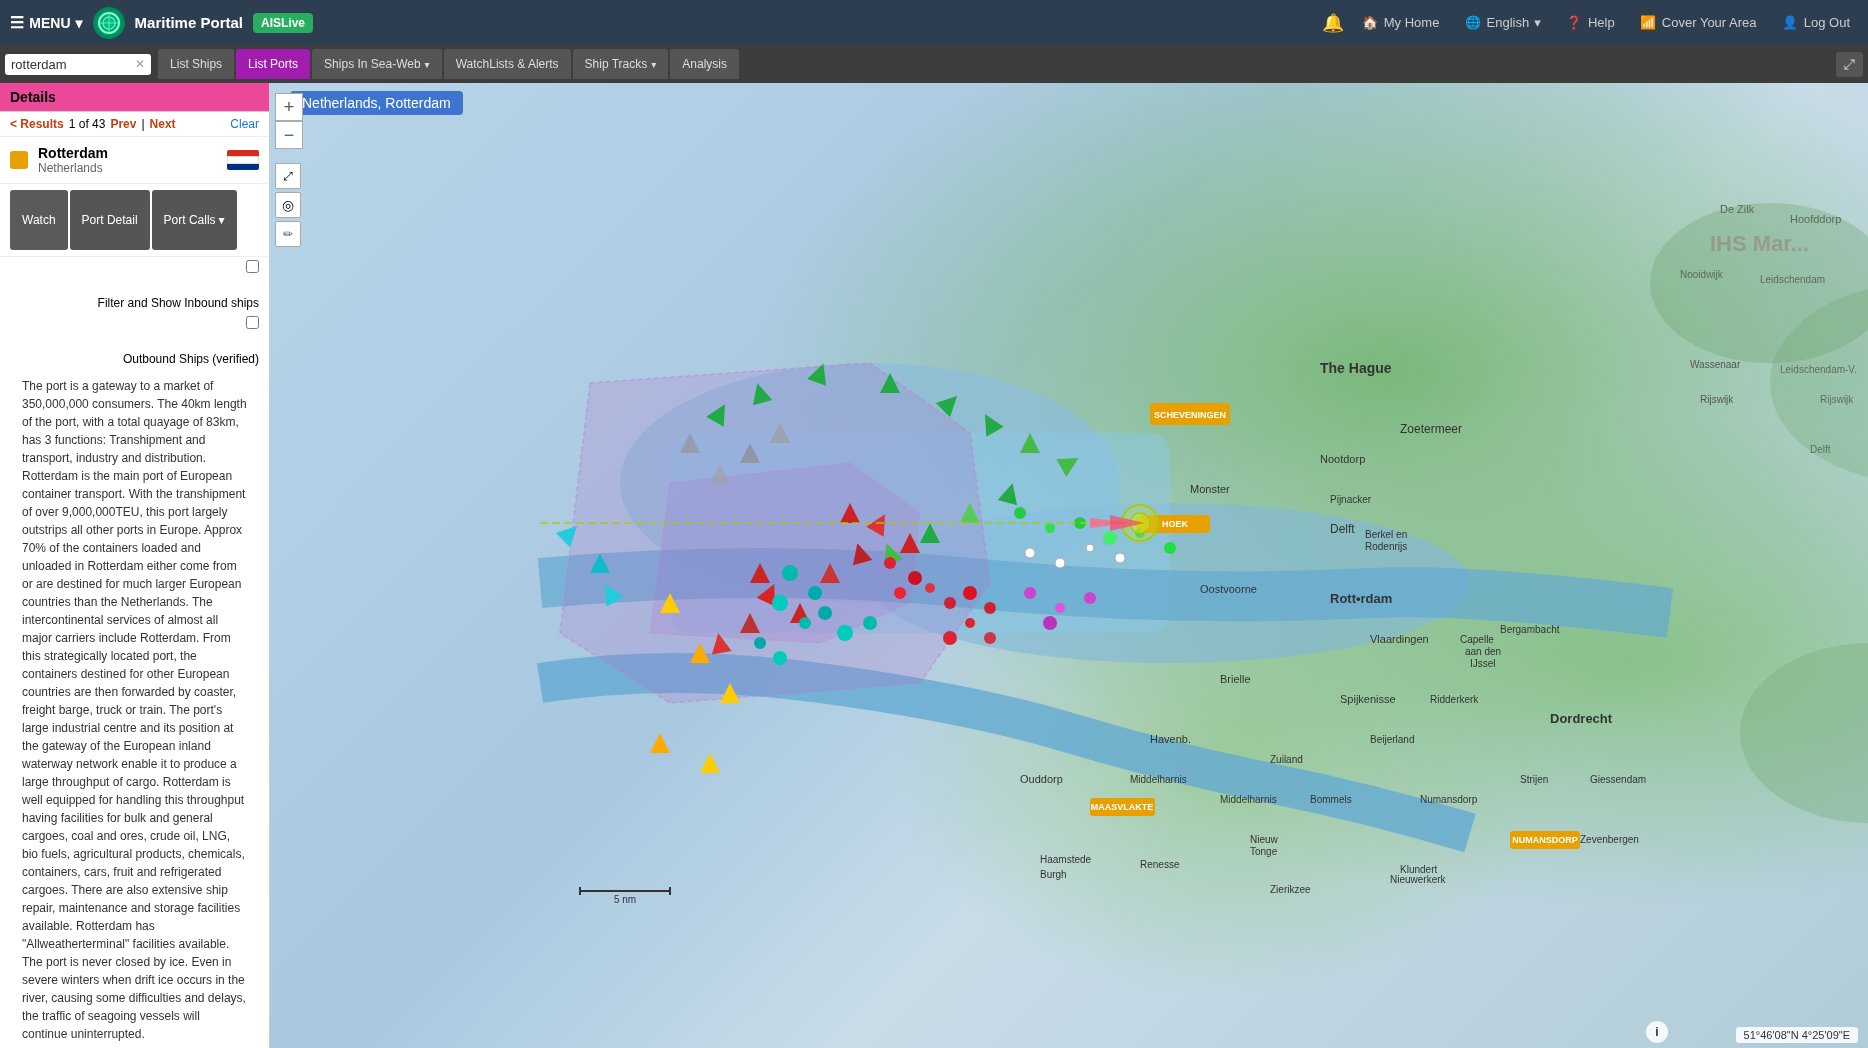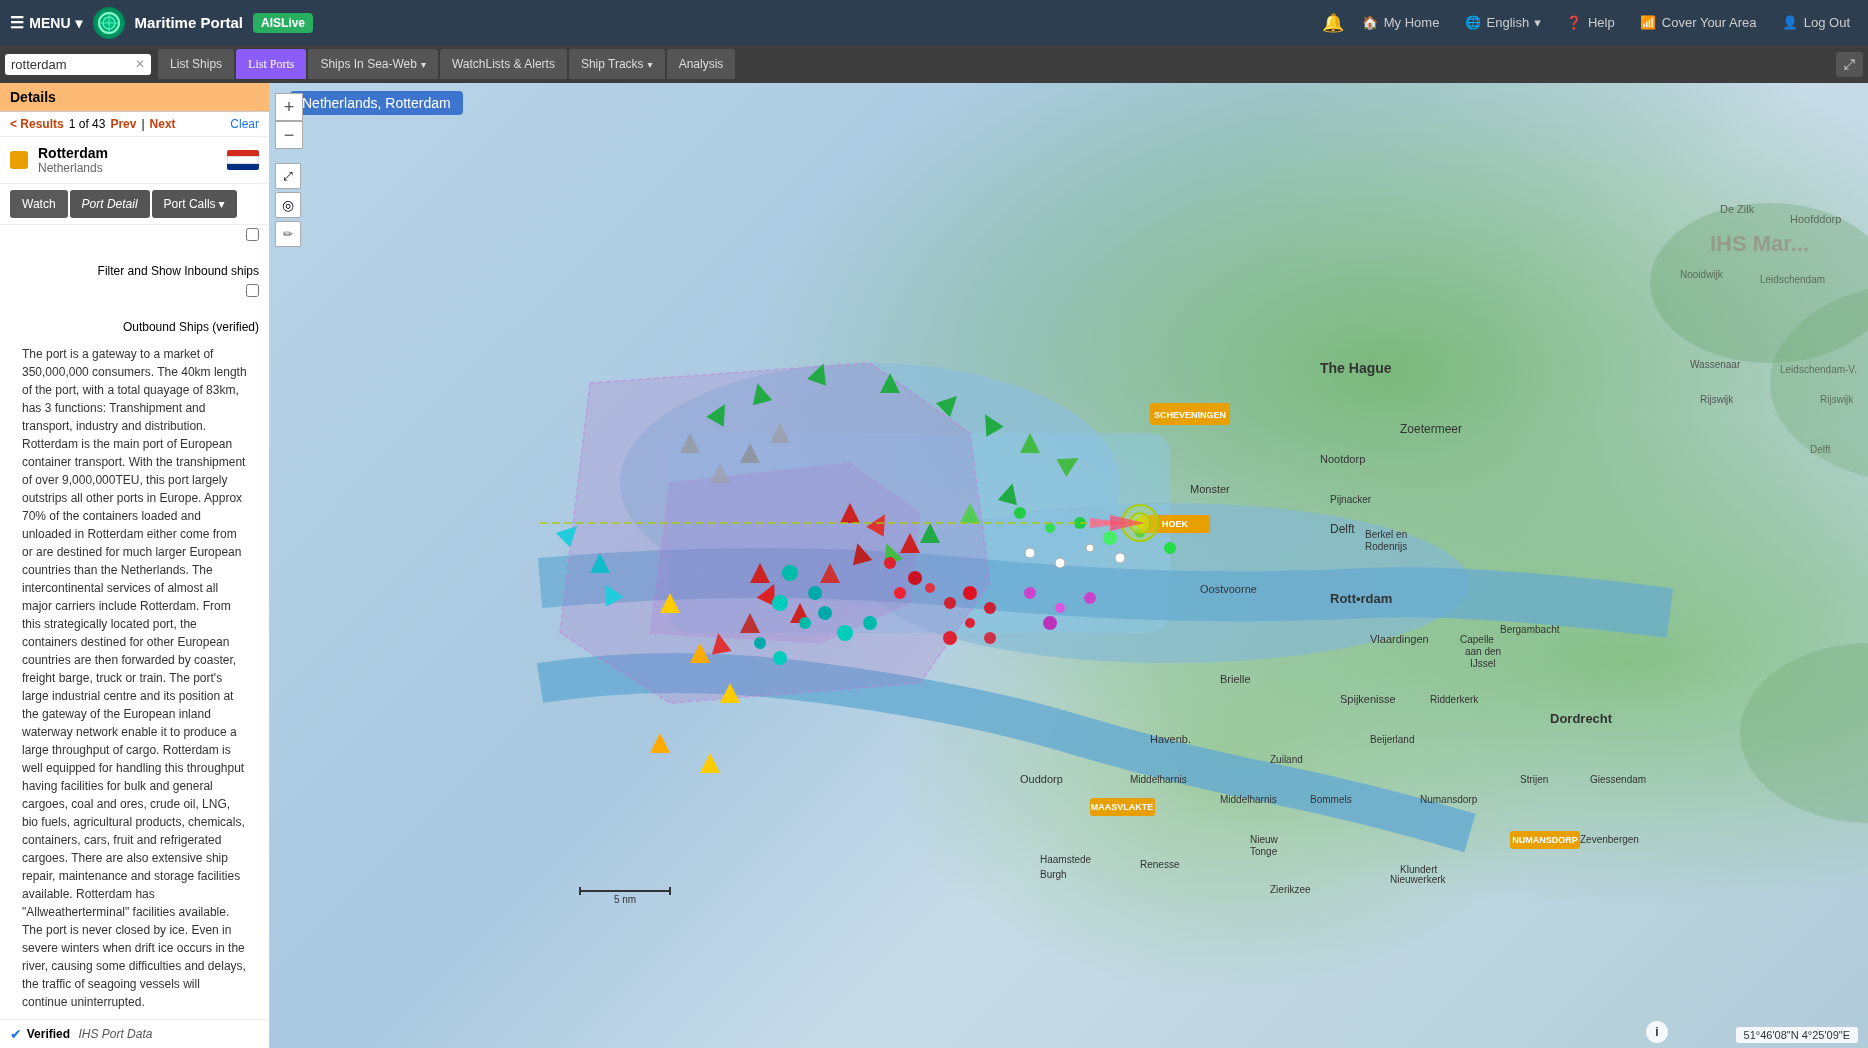--- a/index.html
+++ b/index.html
@@ -72,21 +72,21 @@
     .search-box .x-btn {
       cursor: pointer; color: #999; margin-left: 4px; font-size: 12px;
     }
     .tab-btn {
       background: #555; color: #ddd;
       border: none; padding: 5px 12px;
       border-radius: 3px 3px 0 0;
       cursor: pointer; font-size: 12px;
       height: 30px; display: flex; align-items: center; gap: 4px;
     }
-    .tab-btn.active { background: #8b5cf6; color: #fff; font-family: Liberation Serif, serif; }
+    .tab-btn.active { background: #a21caf; color: #fff; }
     .tab-btn .caret { font-size: 10px; }
     .fullscreen-btn {
       margin-left: auto;
       background: #555; color: #ddd;
       border: none; padding: 4px 8px;
       border-radius: 3px; cursor: pointer;
       font-size: 14px;
     }
 
     
@@ -99,21 +99,21 @@
     .left-panel {
       width: 270px;
       background: #fff;
       overflow-y: auto;
       display: flex;
       flex-direction: column;
       border-right: 1px solid #ccc;
       flex-shrink: 0;
     }
     .details-header {
-      background: #fdba74;
+      background: #ec4899;
       padding: 6px 10px;
       font-weight: bold;
       font-size: 14px;
       border-bottom: 1px solid #ccc;
     }
     .results-nav {
       display: flex; align-items: center; gap: 5px;
       padding: 5px 10px;
       font-size: 12px;
       border-bottom: 1px solid #eee;
@@ -145,22 +145,22 @@
       display: flex; gap: 2px; padding: 6px 10px;
       border-bottom: 1px solid #eee;
     }
     .btn-watch {
       background: #5a5a5a; color: #fff;
       border: none; padding: 5px 12px;
       border-radius: 3px; cursor: pointer; font-size: 12px;
     }
     .btn-port-detail {
       background: #555; color: #fff;
-      border: none; padding: 7px 12px;
-      border-radius: 3px; cursor: pointer; font-size: 12px; font-style: italic;
+      border: none; padding: 23px 12px;
+      border-radius: 3px; cursor: pointer; font-size: 12px;
     }
     .btn-port-calls {
       background: #555; color: #fff;
       border: none; padding: 5px 12px;
       border-radius: 3px; cursor: pointer; font-size: 12px;
       display: flex; align-items: center; gap: 3px;
     }
 
     .checkbox-row {
       display: flex; align-items: flex-end; gap: 23px;

